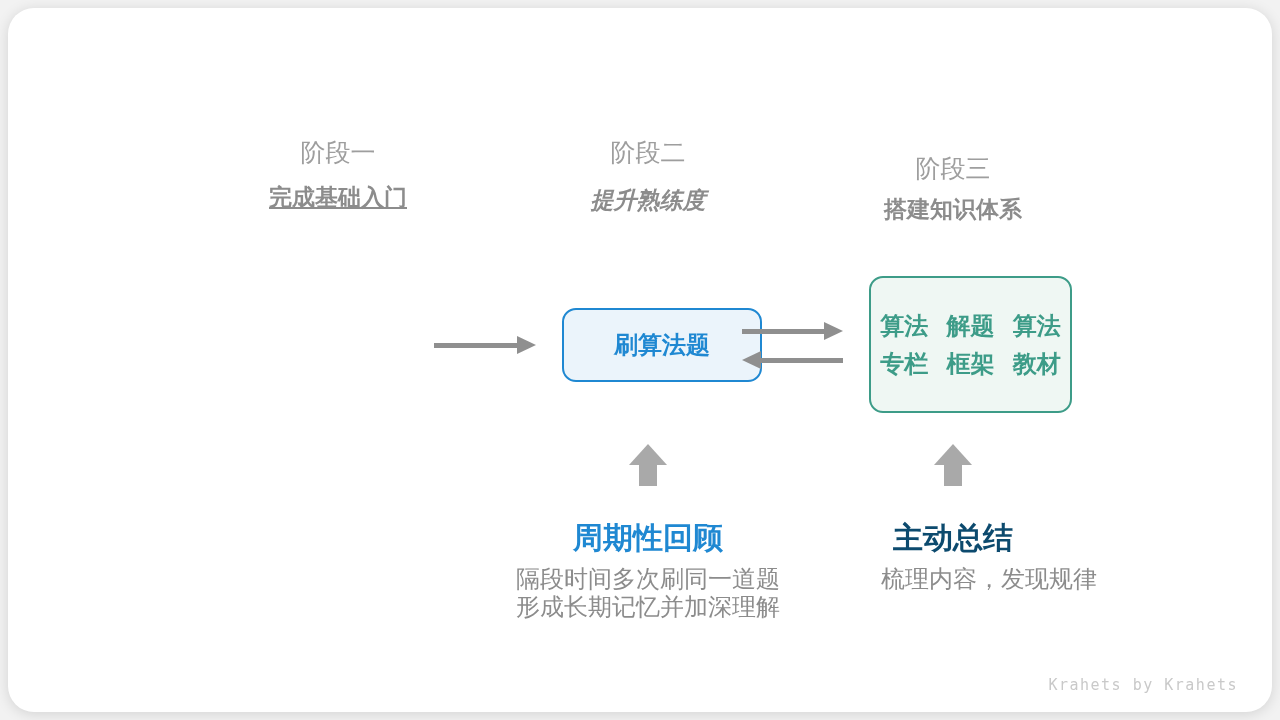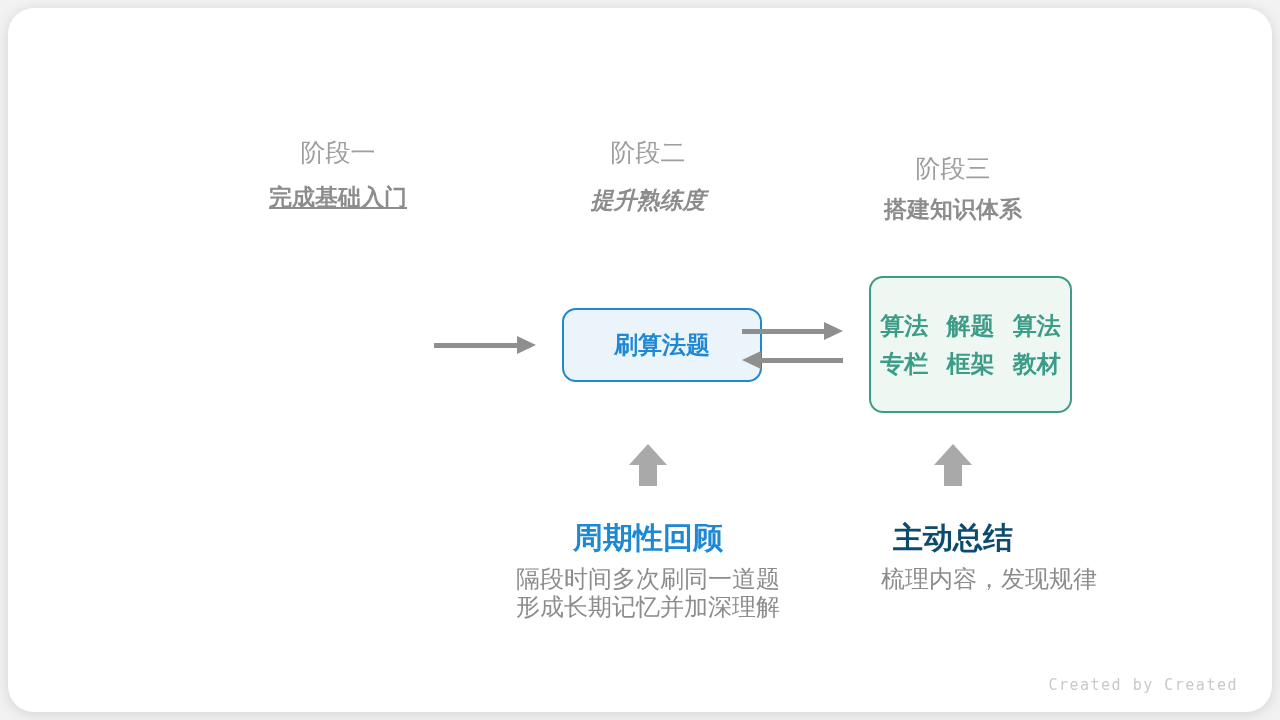--- a/index.html
+++ b/index.html
@@ -159,15 +159,15 @@
   <div class="abs center-x anno-desc" style="left:640px; top:557px;">
     <div>隔段时间多次刷同一道题</div>
     <div>形成长期记忆并加深理解</div>
   </div>
 
   <div class="abs center-x anno-title teal" style="left:945px; top:510px;">主动总结</div>
   <div class="abs center-x anno-desc" style="left:945px; top:557px;margin-left:36px;">
     <div>梳理内容，发现规律</div>
   </div>
 
-  <div class="abs credit" style="right:34px; top:668px;">Created by Created</div>
+  <div class="abs credit" style="right:34px; top:668px;">Krahets by Krahets</div>
 
 </div>
 
 </body></html>

